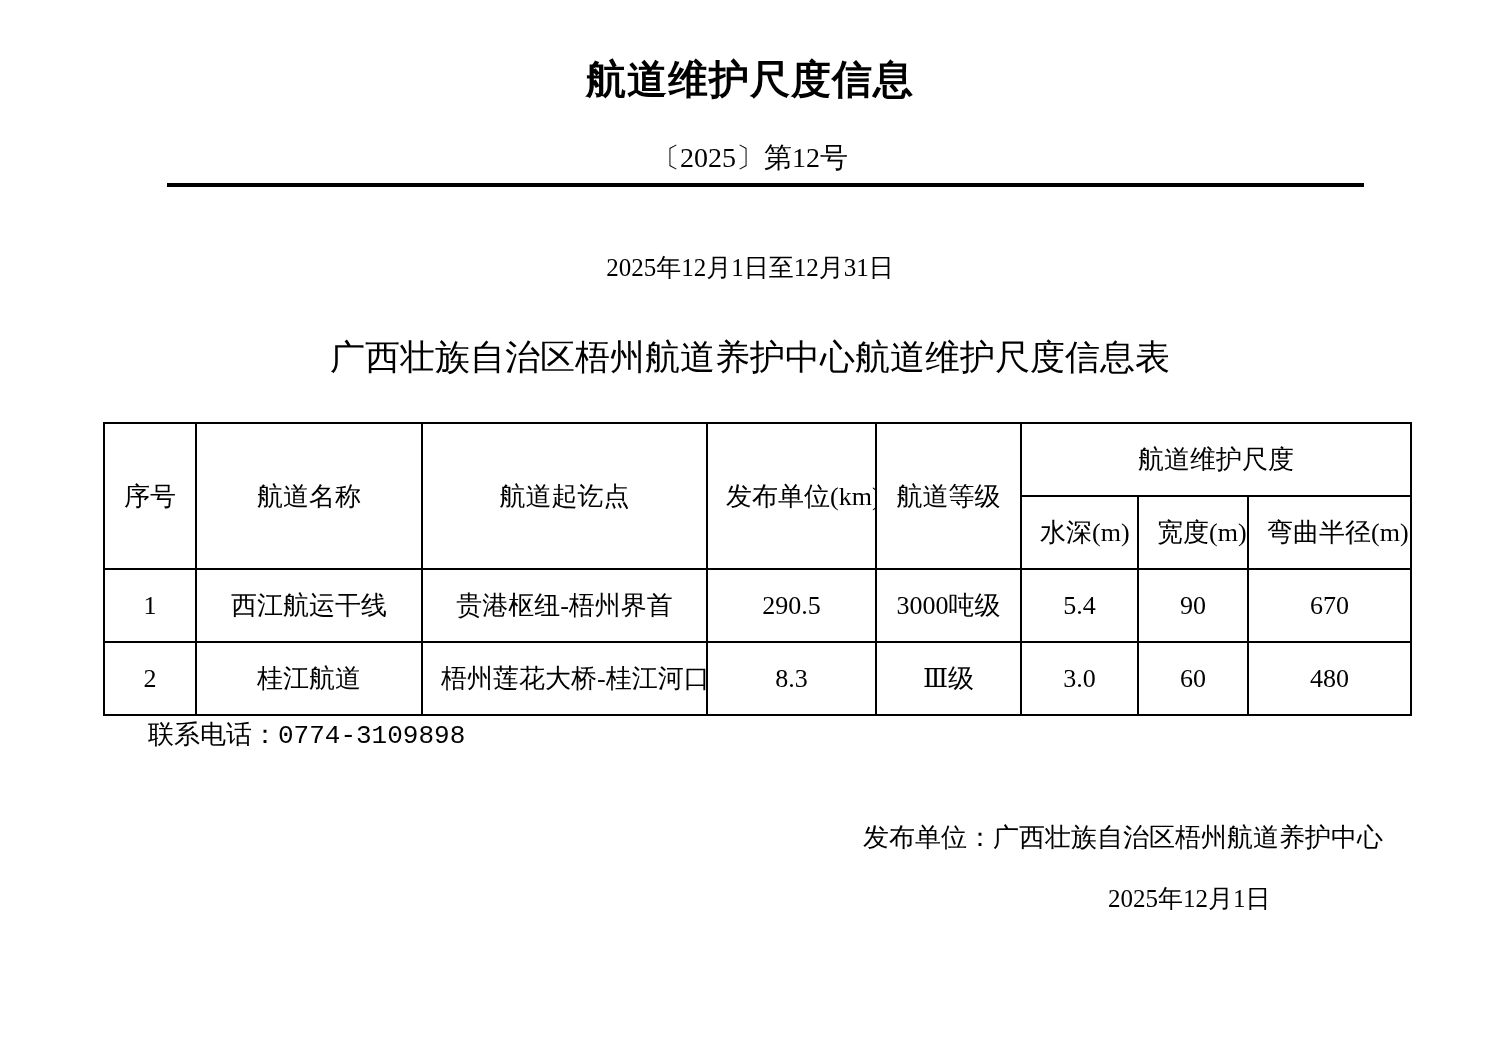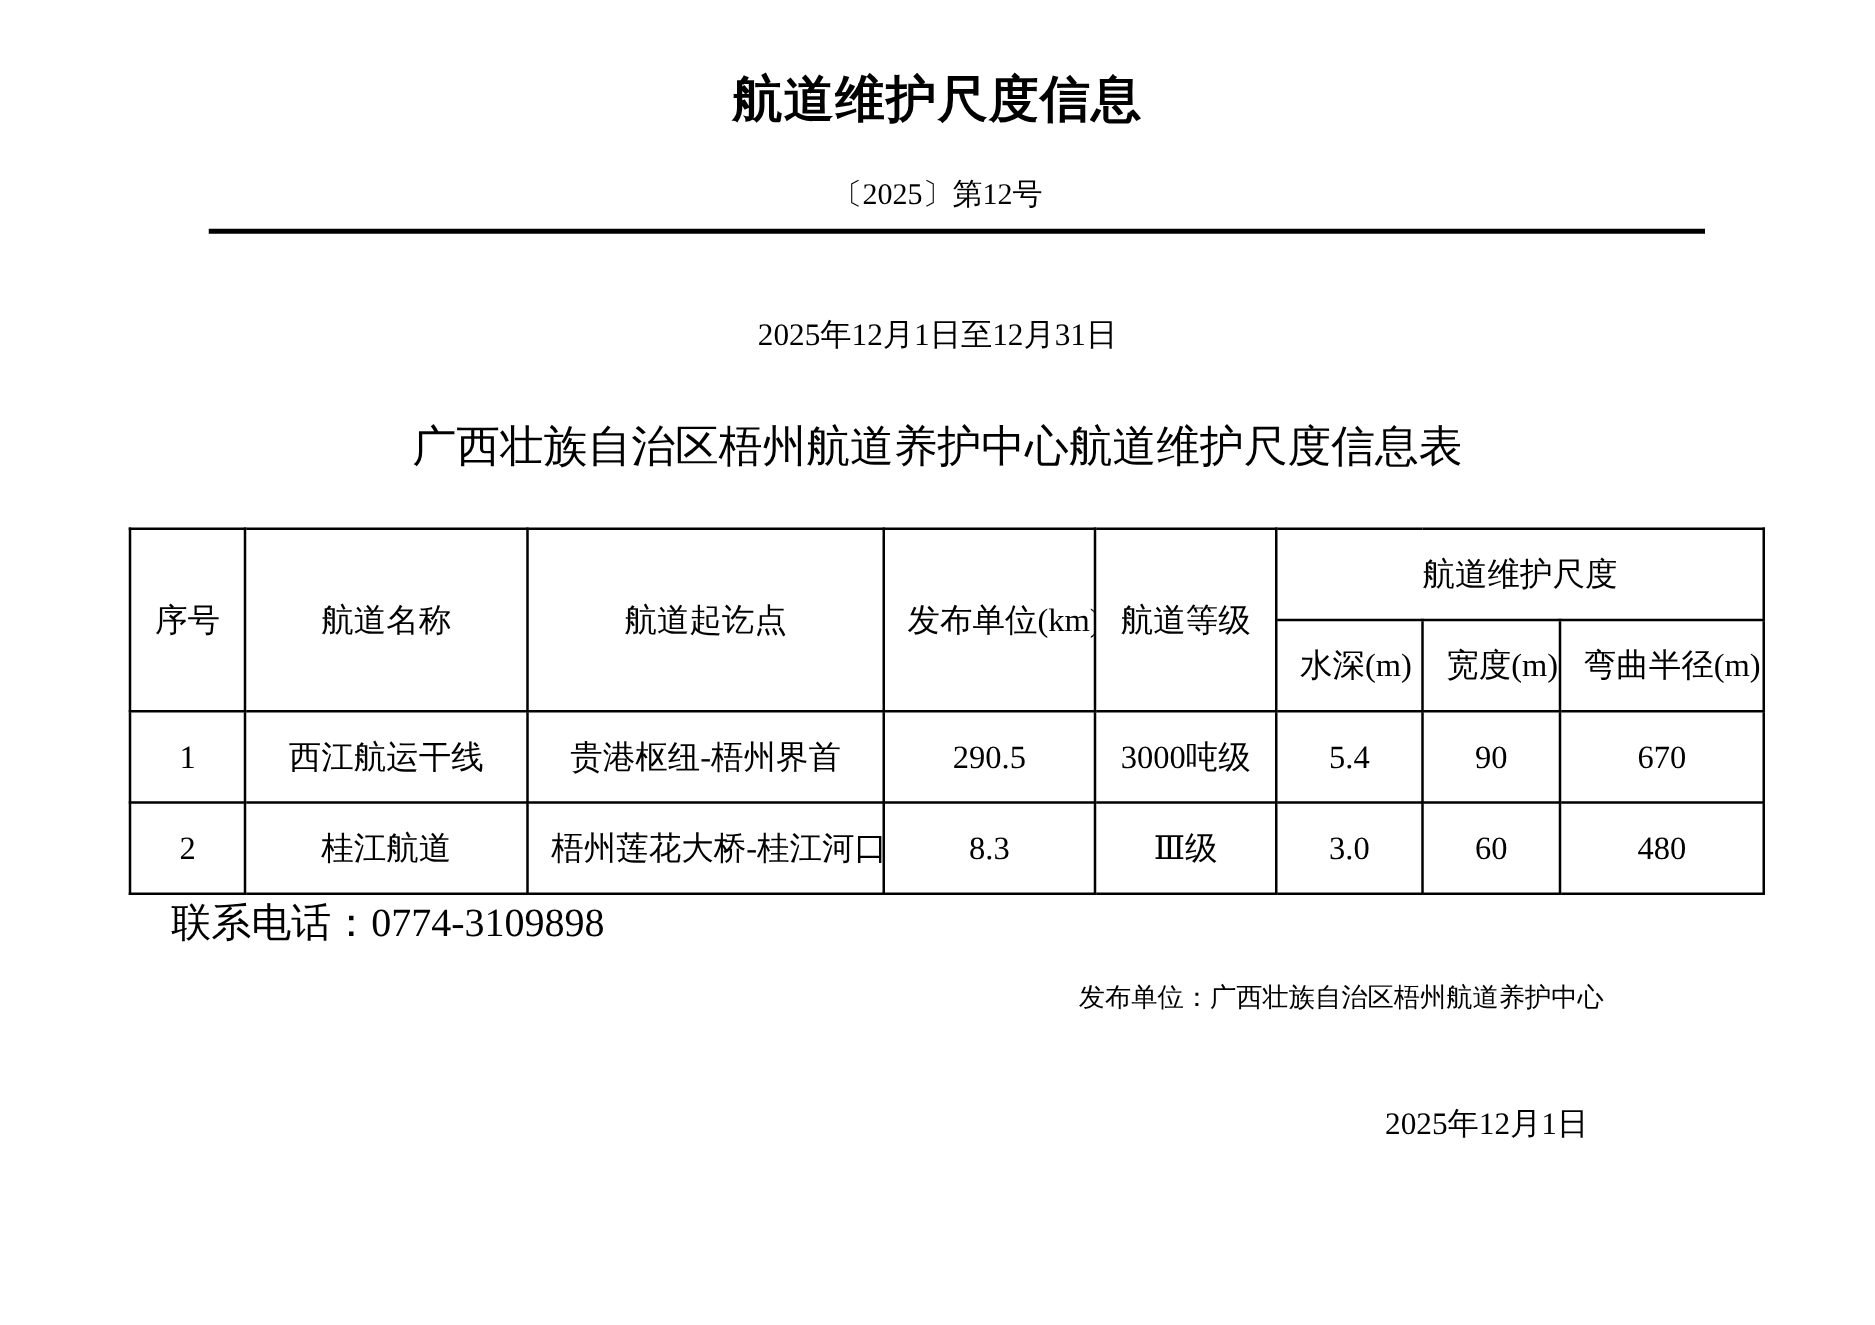--- a/index.html
+++ b/index.html
@@ -21,21 +21,21 @@
     top:52px; left:0; width:100%;
     text-align:center;
     font-size:40px;
     font-weight:700;
     letter-spacing:1px;
   }
   .doc-number {
     position:absolute;
     top:139px; left:0; width:100%;
     text-align:center;
-    font-size:24px;
+    font-size:28px;
   }
   .rule {
     position:absolute;
     top:183px; left:167px;
     width:1197px; height:4px;
     background:#000000;
   }
   .date-range {
     position:absolute;
     top:251px; left:0; width:100%;
@@ -64,27 +64,28 @@
     font-weight:normal;
     padding:18px;
     overflow:hidden;
     white-space:nowrap;
   }
   tr.hdr-top  { height:54px; }
   tr.hdr-sub  { height:55px; }
   tr.data-row { height:55px; }
   .contact {
     position:absolute;
-    top:717px; left:137px;
-    font-size:32px;
+    top:717px; left:148px;
+    font-size:26px;
+    font-family:Liberation Mono, monospace;
   }
   .publisher {
     position:absolute;
-    top:784px; left:863px;
-    font-size:21px;
+    top:820px; left:863px;
+    font-size:26px;
   }
   .publish-date {
     position:absolute;
     top:882px; left:1108px;
     font-size:25px;
     text-align:center;
   }
 </style>
 </head>
 <body>

